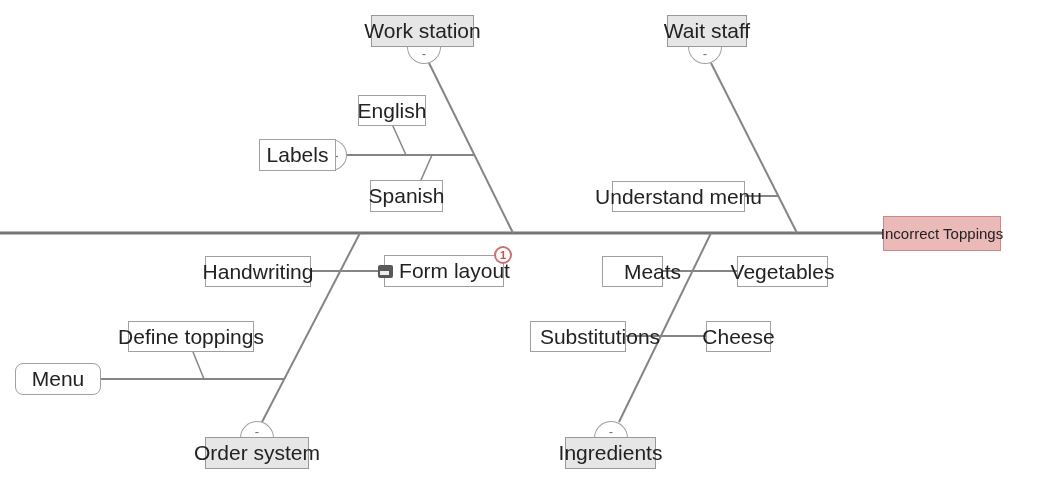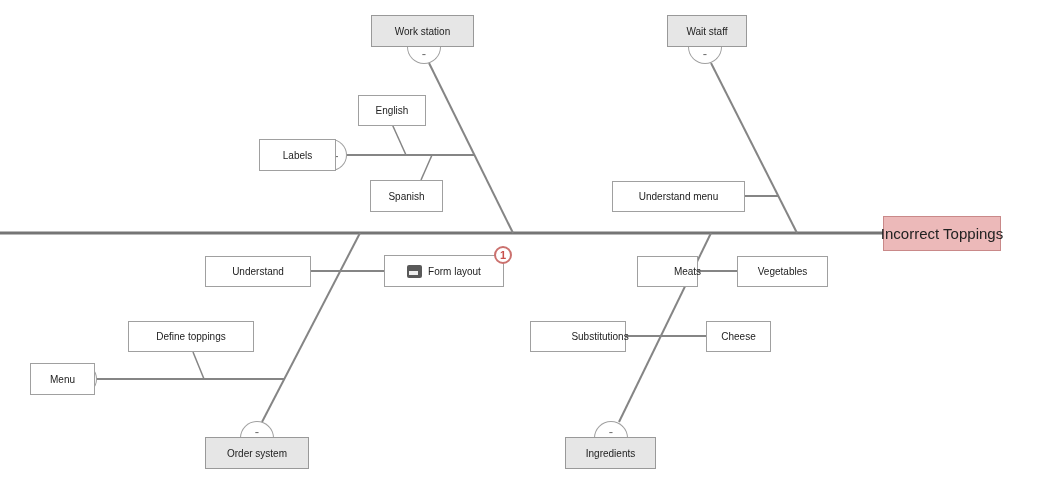--- a/index.html
+++ b/index.html
@@ -25,21 +25,21 @@
 
   .node {
     position: absolute;
     display: flex;
     align-items: center;
     justify-content: center;
     gap: 6px;
     background: #ffffff;
     border: 1px solid #a0a0a0;
     color: #222222;
-    font-size: 10px;
+    font-size: 21px;
     z-index: 3;
     white-space: nowrap;
   }
   .node.category { background: #e6e6e6; border-color: #999999; }
   .node.effect {
     background: #ecb9b9;
     border-color: #c98989;
     font-size: 15px;
     z-index: 4;
   }
@@ -177,48 +177,48 @@
   </div>
   <div class="node" style="left:370px; top:180px; width:73px; height:32px;">
     <span>Spanish</span>
   </div>
 
   <div class="node" style="left:612px; top:181px; width:133px; height:31px;">
     <span>Understand menu</span>
   </div>
 
   <div class="node" style="left:205px; top:256px; width:106px; height:31px;">
-    <span>Understand</span>
+    <span>Handwriting</span>
   </div>
   <div class="node" style="left:384px; top:255px; width:120px; height:32px;">
     <span class="comment-icon"></span>
     <span>Form layout</span>
   </div>
   <div class="badge" style="left:494px; top:246px;">
     <span>1</span>
   </div>
 
-  <div class="node" style="left:637px; top:256px; width:61px; height:31px;padding-left:40px;">
+  <div class="node" style="left:602px; top:256px; width:61px; height:31px;padding-left:40px;">
     <span>Meats</span>
   </div>
   <div class="node" style="left:737px; top:256px; width:91px; height:31px;">
     <span>Vegetables</span>
   </div>
 
   <div class="node" style="left:530px; top:321px; width:96px; height:31px;padding-left:44px;">
     <span>Substitutions</span>
   </div>
   <div class="node" style="left:706px; top:321px; width:65px; height:31px;">
     <span>Cheese</span>
   </div>
 
   <div class="node" style="left:128px; top:321px; width:126px; height:31px;">
     <span>Define toppings</span>
   </div>
 
   <div class="toggle right" style="left:80px; top:363px;">
     <span>-</span>
   </div>
-  <div class="node" style="left:30px; top:363px; width:65px; height:32px;">
+  <div class="node" style="left:15px; top:363px; width:86px; height:32px;border-radius:8px;">
     <span>Menu</span>
   </div>
 
 </div>
 
 </body></html>

